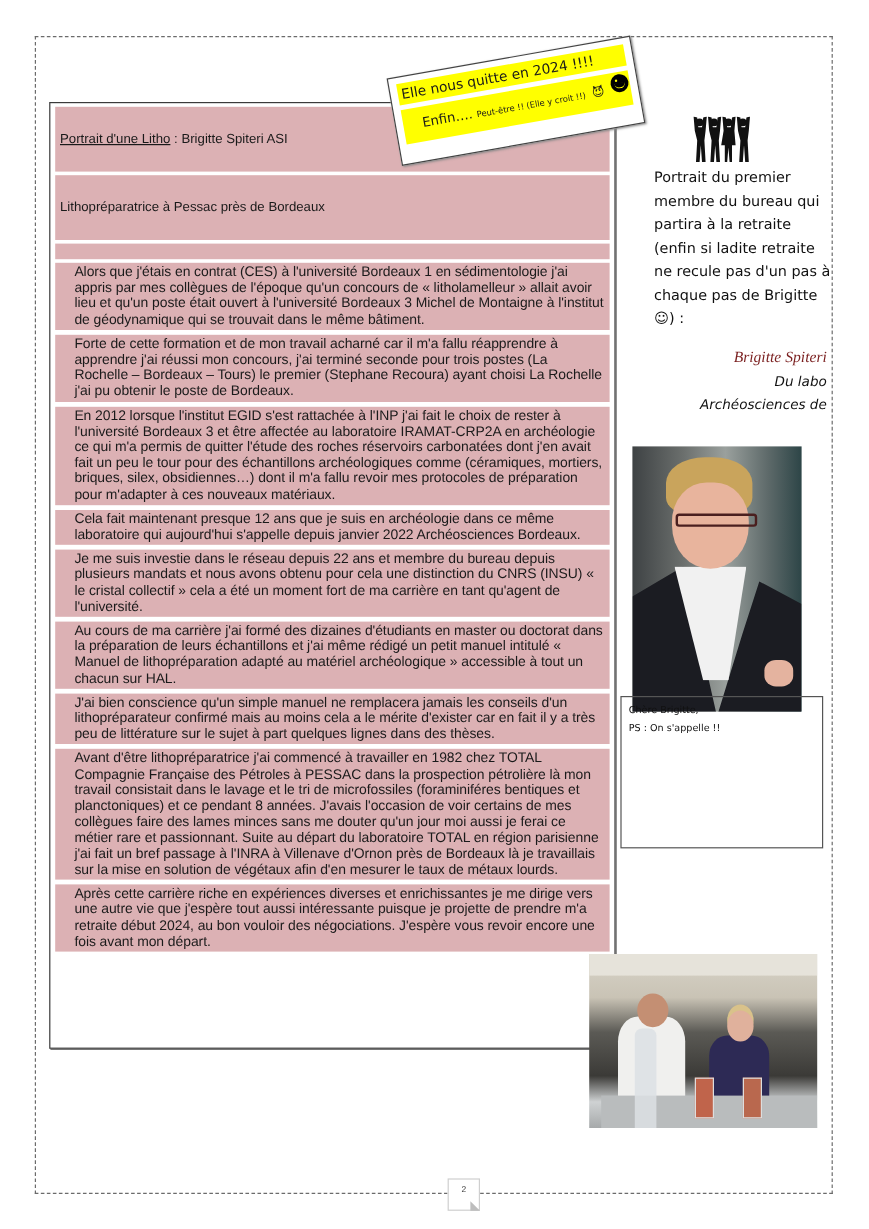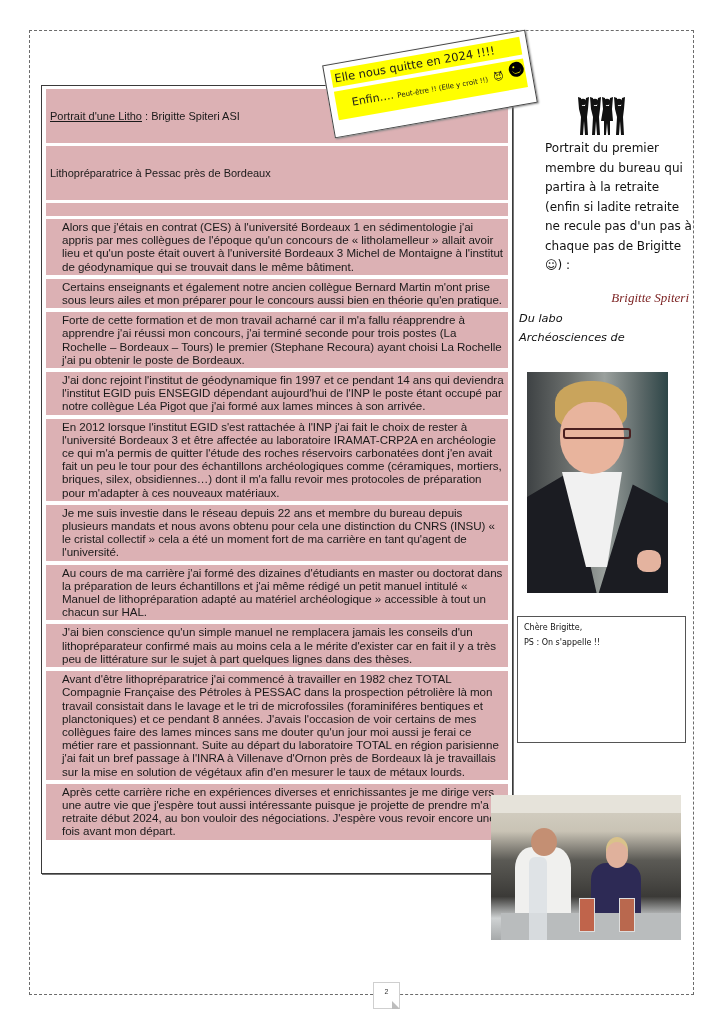--- a/index.html
+++ b/index.html
@@ -50,37 +50,37 @@
 
     .side-text {
       position: absolute; left: 545px; top: 139px; width: 150px;
       font-family: "DejaVu Sans", sans-serif; font-size: 12px; line-height: 19.5px; color: #111;
     }
     .side-name {
       position: absolute; left: 519px; top: 290px; width: 170px; text-align: right;
       font-family: "Liberation Serif", serif; font-style: italic; font-size: 13px; color: #7a1f1f;
     }
     .side-lab {
-      position: absolute; left: 519px; top: 310px; width: 170px; text-align: left;
+      position: absolute; left: 519px; top: 310px; width: 170px; text-align: right;
       font-family: "DejaVu Sans", sans-serif; font-style: italic; font-size: 11.3px; line-height: 18.5px; color: #111;
     }
 
     .portrait-photo {
       position: absolute; left: 527px; top: 372px; width: 141px; height: 221px; overflow: hidden;
       background: linear-gradient(90deg, #3e4244 0%, #6b6f6d 30%, #9aa09d 55%, #5e6a6a 80%, #2d4547 100%);
     }
     .portrait-photo .hair { position: absolute; left: 28px; top: 9px; width: 72px; height: 48px; background: #c9a45c; border-radius: 45% 45% 30% 30%; }
     .portrait-photo .face { position: absolute; left: 33px; top: 30px; width: 64px; height: 72px; background: #e8b49d; border-radius: 45% 45% 50% 50%; }
     .portrait-photo .glasses { position: absolute; left: 36px; top: 56px; width: 68px; height: 11px; border: 2px solid #4a1f1f; border-radius: 3px; box-sizing: border-box; }
     .portrait-photo .collar { position: absolute; left: 35px; top: 100px; width: 60px; height: 95px; background: #f1f1f1; clip-path: polygon(0 0, 100% 0, 75% 100%, 40% 100%); }
     .portrait-photo .jacket { position: absolute; left: 0; top: 100px; width: 141px; height: 125px; background: #1b1c22; clip-path: polygon(0 20%, 30% 0, 50% 100%, 65% 45%, 75% 10%, 100% 25%, 100% 100%, 0 100%); }
     .portrait-photo .hand { position: absolute; left: 110px; top: 178px; width: 24px; height: 22px; background: #e4b39f; border-radius: 40%; }
 
     .letter-box {
-      position: absolute; left: 517px; top: 616px; width: 169px; height: 127px;
+      position: absolute; left: 517px; top: 580px; width: 169px; height: 127px;
       border: 1px solid #555; box-sizing: border-box; padding: 5px 6px;
       font-family: "DejaVu Sans", sans-serif; font-size: 8px; line-height: 12.2px; color: #111;
     }
     .letter-box p { margin: 0 0 3px 0; }
 
     .group-photo {
       position: absolute; left: 491px; top: 795px; width: 190px; height: 145px; overflow: hidden;
       background: linear-gradient(180deg, #d8d4c8 0%, #c9c3b5 25%, #5b5a55 45%, #3b3a37 70%, #cfd2d3 85%, #a6a9aa 100%);
     }
     .group-photo .awning { position: absolute; left: 0; top: 0; width: 190px; height: 18px; background: #e6e3da; }
@@ -109,24 +109,23 @@
 
 <div class="page-frame"></div>
 
 <div class="article-box">
   <div class="title-row">
     <span class="underline">Portrait d'une Litho</span><span> : Brigitte Spiteri ASI</span>
   </div>
   <div class="title-row">Lithopréparatrice à Pessac près de Bordeaux</div>
   <div class="spacer-row"></div>
   <div class="para">Alors que j'étais en contrat (CES) à l'université Bordeaux 1 en sédimentologie j'ai appris par mes collègues de l'époque qu'un concours de « litholamelleur » allait avoir lieu et qu'un poste était ouvert à l'université Bordeaux 3 Michel de Montaigne à l'institut de géodynamique qui se trouvait dans le même bâtiment.</div>
-  <div class="para">Certains enseignants et également notre ancien collègue Bernard Martin m'ont prise sous leurs ailes et mon préparer pour le concours aussi bien en théorie qu'en pratique.</div>
   <div class="para">Forte de cette formation et de mon travail acharné car il m'a fallu réapprendre à apprendre j'ai réussi mon concours, j'ai terminé seconde pour trois postes (La Rochelle – Bordeaux – Tours) le premier (Stephane Recoura) ayant choisi La Rochelle j'ai pu obtenir le poste de Bordeaux.</div>
-  <div class="para">J'ai donc rejoint l'institut de géodynamique fin 1997 et ce pendant 14 ans qui deviendra l'institut EGID puis ENSEGID dépendant aujourd'hui de l'INP le poste étant occupé par notre collègue Léa Pigot que j'ai formé aux lames minces à son arrivée.</div>
   <div class="para">En 2012 lorsque l'institut EGID s'est rattachée à l'INP j'ai fait le choix de rester à l'université Bordeaux 3 et être affectée au laboratoire IRAMAT-CRP2A en archéologie ce qui m'a permis de quitter l'étude des roches réservoirs carbonatées dont j'en avait fait un peu le tour pour des échantillons archéologiques comme (céramiques, mortiers, briques, silex, obsidiennes…) dont il m'a fallu revoir mes protocoles de préparation pour m'adapter à ces nouveaux matériaux.</div>
+  <div class="para">Cela fait maintenant presque 12 ans que je suis en archéologie dans ce même laboratoire qui aujourd'hui s'appelle depuis janvier 2022 Archéosciences Bordeaux.</div>
   <div class="para">Je me suis investie dans le réseau depuis 22 ans et membre du bureau depuis plusieurs mandats et nous avons obtenu pour cela une distinction du CNRS (INSU) « le cristal collectif » cela a été un moment fort de ma carrière en tant qu'agent de l'université.</div>
   <div class="para">Au cours de ma carrière j'ai formé des dizaines d'étudiants en master ou doctorat dans la préparation de leurs échantillons et j'ai même rédigé un petit manuel intitulé « Manuel de lithopréparation adapté au matériel archéologique » accessible à tout un chacun sur HAL.</div>
   <div class="para">J'ai bien conscience qu'un simple manuel ne remplacera jamais les conseils d'un lithopréparateur confirmé mais au moins cela a le mérite d'exister car en fait il y a très peu de littérature sur le sujet à part quelques lignes dans des thèses.</div>
   <div class="para">Avant d'être lithopréparatrice j'ai commencé à travailler en 1982 chez TOTAL Compagnie Française des Pétroles à PESSAC dans la prospection pétrolière là mon travail consistait dans le lavage et le tri de microfossiles (foraminiféres bentiques et planctoniques) et ce pendant 8 années. J'avais l'occasion de voir certains de mes collègues faire des lames minces sans me douter qu'un jour moi aussi je ferai ce métier rare et passionnant. Suite au départ du laboratoire TOTAL en région parisienne j'ai fait un bref passage à l'INRA à Villenave d'Ornon près de Bordeaux là je travaillais sur la mise en solution de végétaux afin d'en mesurer le taux de métaux lourds.</div>
   <div class="para">Après cette carrière riche en expériences diverses et enrichissantes je me dirige vers une autre vie que j'espère tout aussi intéressante puisque je projette de prendre m'a retraite début 2024, au bon vouloir des négociations. J'espère vous revoir encore une fois avant mon départ.</div>
 </div>
 
 <div class="sticky-note">
   <div class="sticky-line1">
     <span>Elle nous quitte en 2024 !!!!</span>

